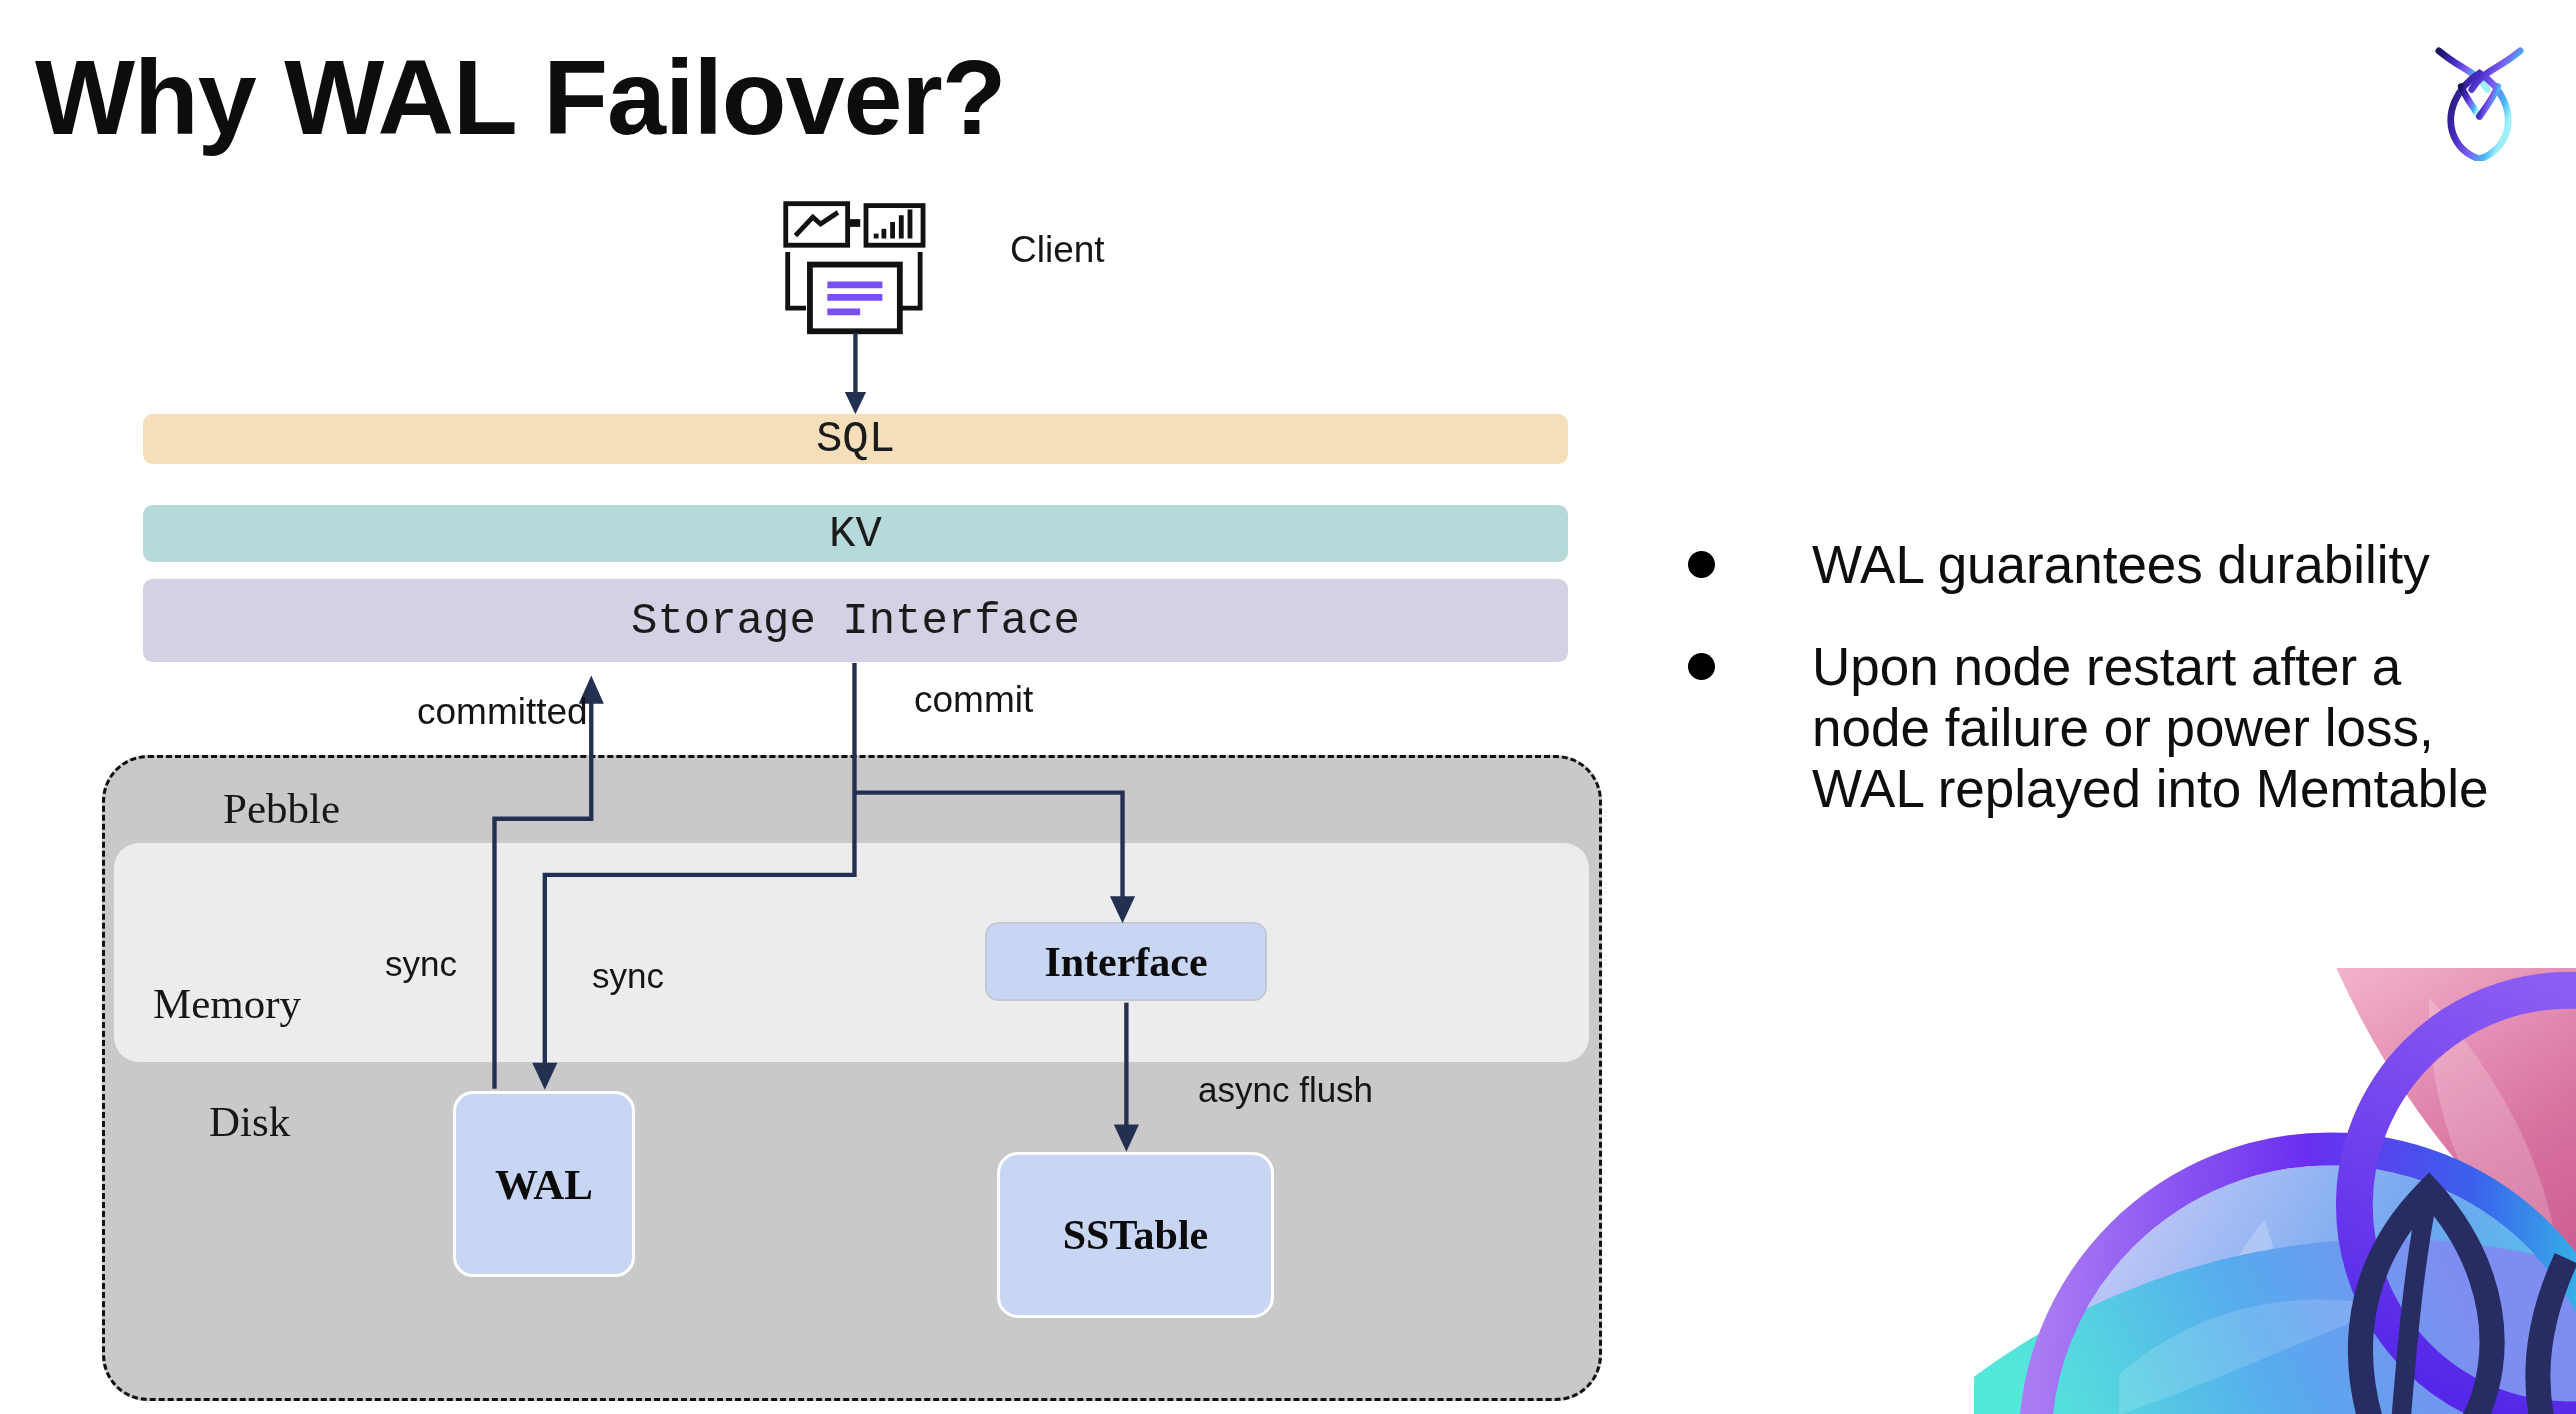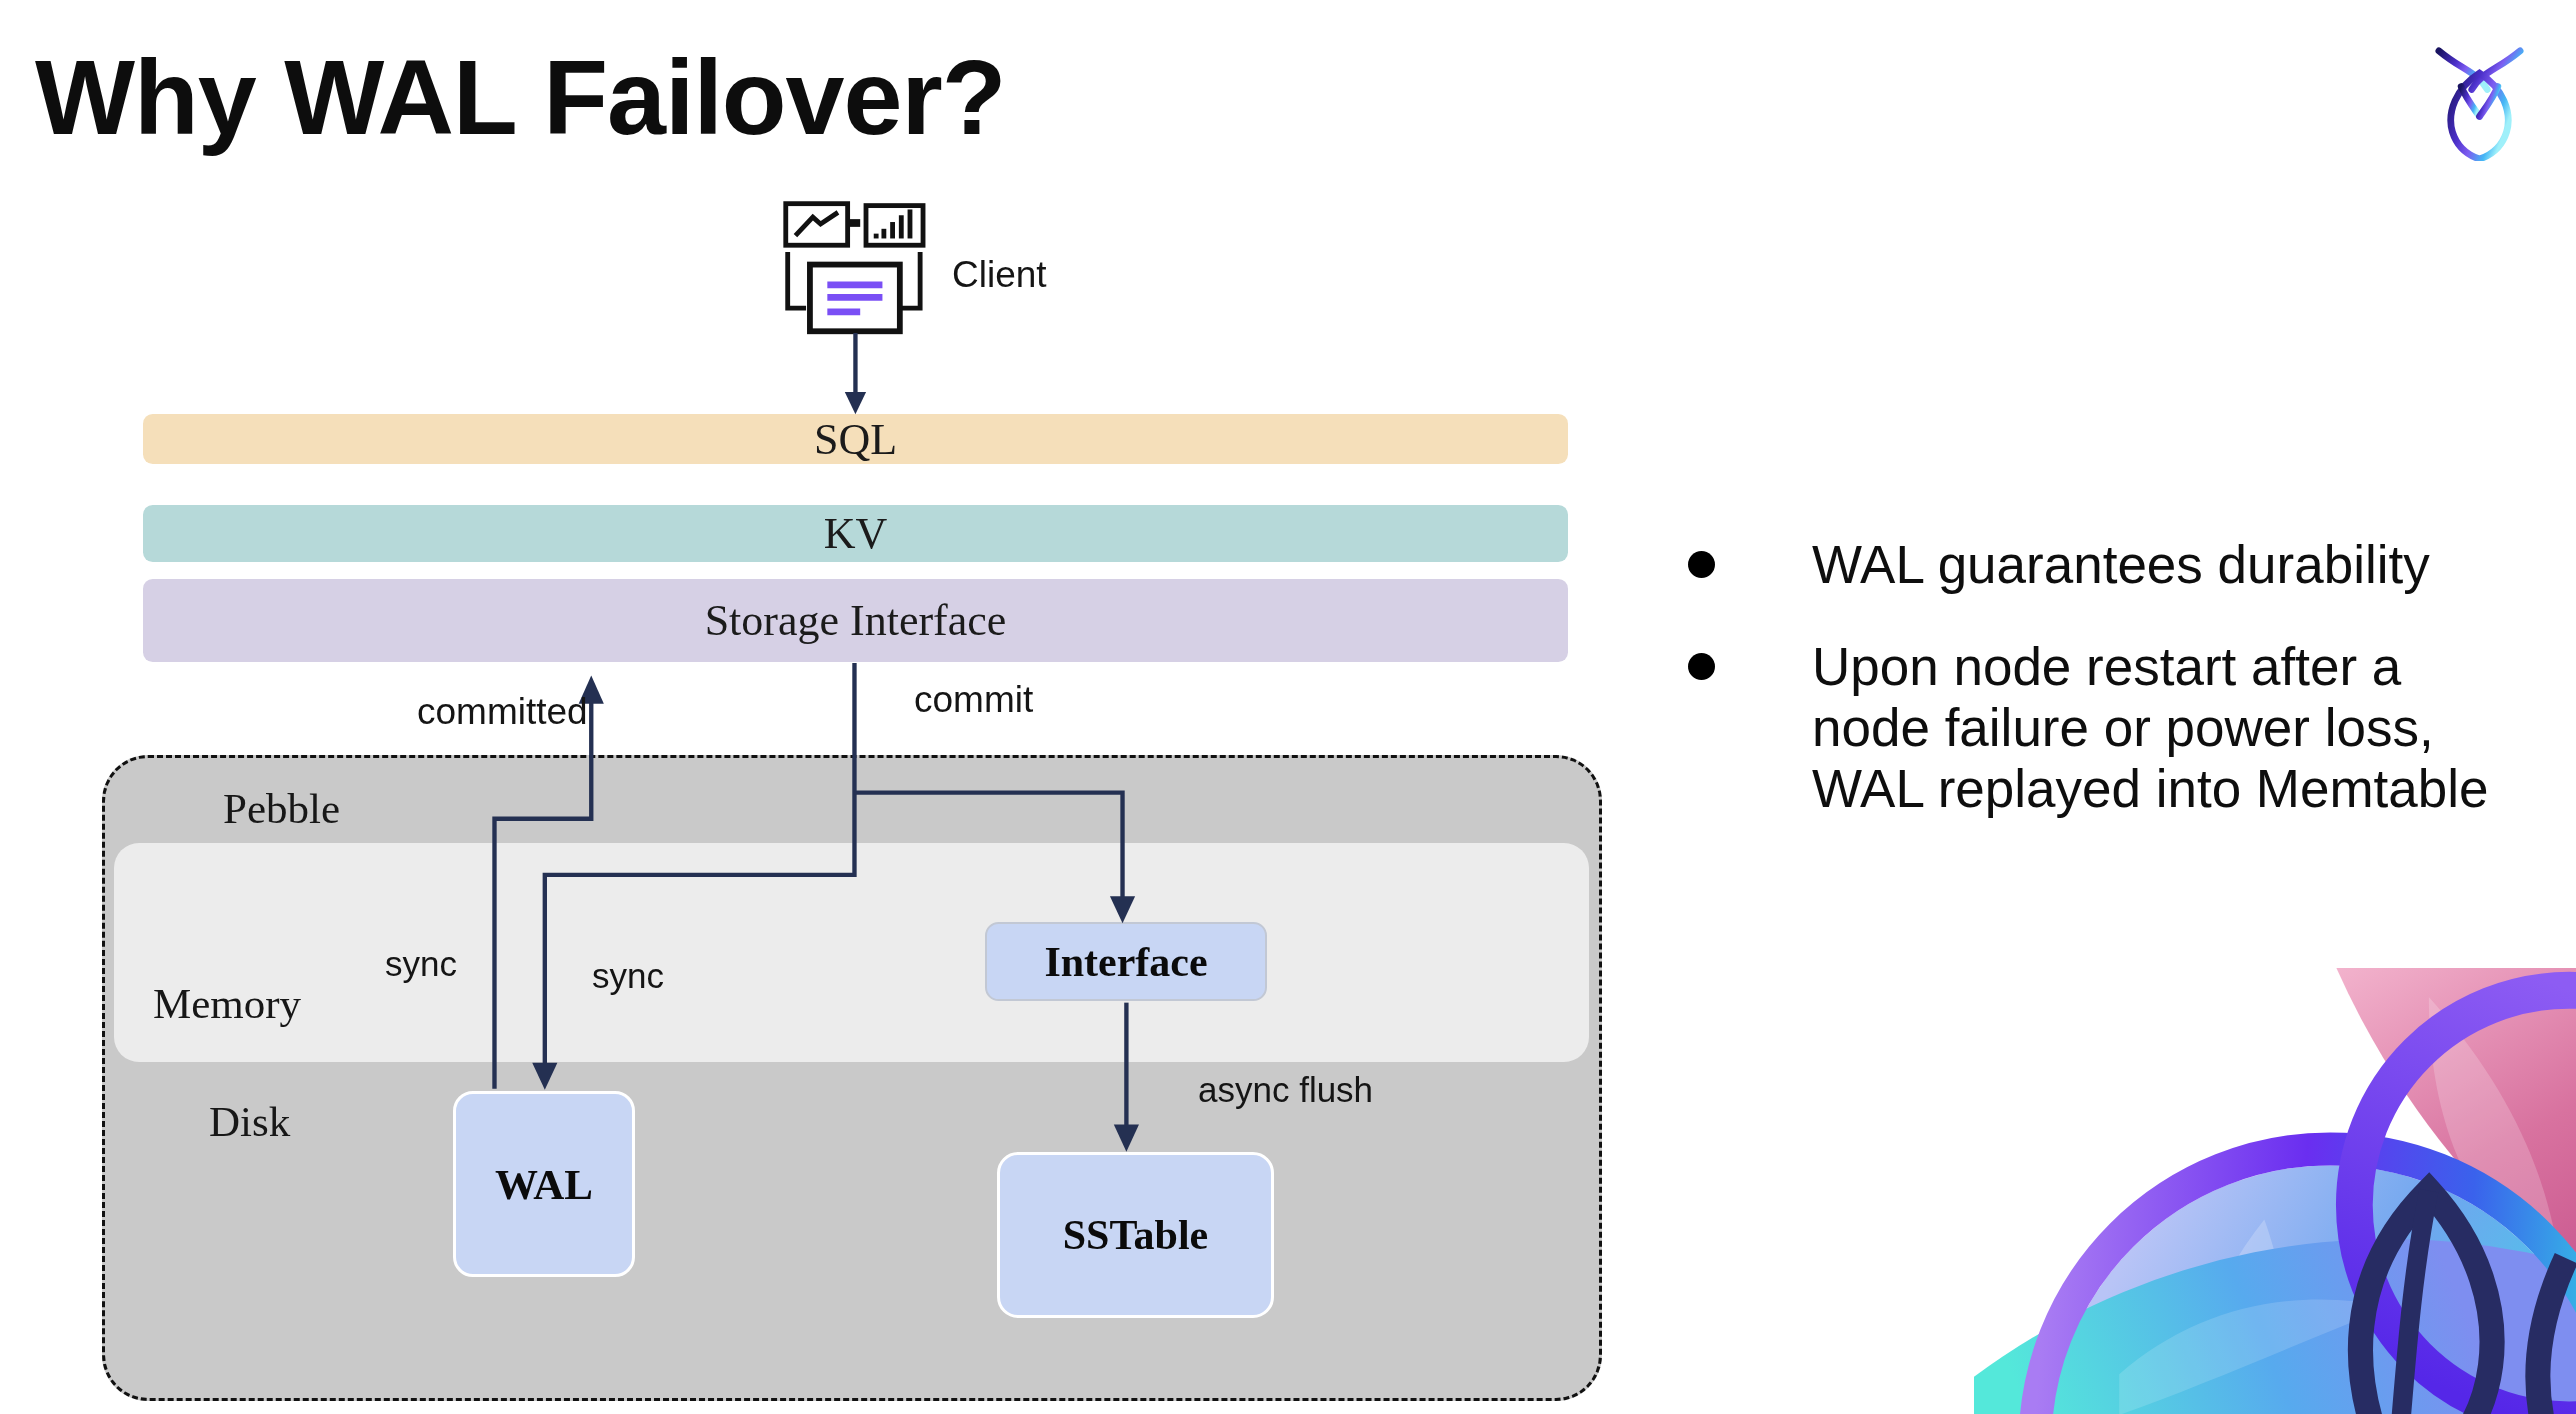--- a/index.html
+++ b/index.html
@@ -7,21 +7,21 @@
        font-family:"Liberation Sans",sans-serif;color:#111;}
   .abs{position:absolute;}
 
   
   #title{left:35px;top:39px;font-size:106px;font-weight:800;
          letter-spacing:-1px;color:#0d0d0d;line-height:1.1;}
 
   
   .bar{left:143px;width:1425px;border-radius:9.7px;
        display:flex;align-items:center;justify-content:center;
-       font-family:Liberation Serif, serif;font-size:44px;color:#1b1b1b;}
+       font-family:Liberation Mono, monospace;font-size:44px;color:#1b1b1b;}
   #bar-sql{top:414px;height:50px;background:#f5dfba;}
   #bar-kv{top:505px;height:57px;background:#b6d9d9;}
   #bar-storage{top:579px;height:83px;background:#d6d0e5;}
 
   
   #pebble{left:102px;top:755px;width:1500px;height:646px;background:#c9c9c9;
           border:3.9px dashed #111;border-radius:46px;box-sizing:border-box;}
   #memory-band{left:114px;top:843px;width:1475px;height:219px;
                background:#ececec;border-radius:25px;}
   .zone-label{font-family:"Liberation Serif",serif;font-size:43px;color:#171717;}
@@ -35,21 +35,21 @@
         color:#0b0b0b;}
   #node-wal{left:453px;top:1091px;width:182px;height:186px;border-radius:20px;
             border:3.9px solid #ffffff;font-size:43px;}
   #node-memtable{left:985px;top:922px;width:282px;height:79px;border-radius:13.5px;
             border:2.9px solid #c2c8d4;font-size:42px;}
   #node-sstable{left:997px;top:1152px;width:277px;height:166px;border-radius:21px;
             border:3.9px solid #ffffff;font-size:42px;}
 
   
   .edge-label{font-size:37px;color:#151515;}
-  #lbl-client{left:952px;top:229px;margin-top:25px;}
+  #lbl-client{left:1010px;top:229px;}
   #lbl-committed{left:406px;top:691px;margin-left:11px;}
   #lbl-commit{left:914px;top:679px;}
   #lbl-sync1{left:385px;top:944px;font-size:35px;}
   #lbl-sync2{left:592px;top:956px;font-size:35px;}
   #lbl-async{left:1198px;top:1070px;font-size:35px;}
 
   
   #bullets{left:1688px;top:534px;width:803px;}
   .bullet{display:flex;align-items:flex-start;margin-bottom:41px;}
   .bullet-dot{width:27px;height:27px;border-radius:50%;background:#000;

